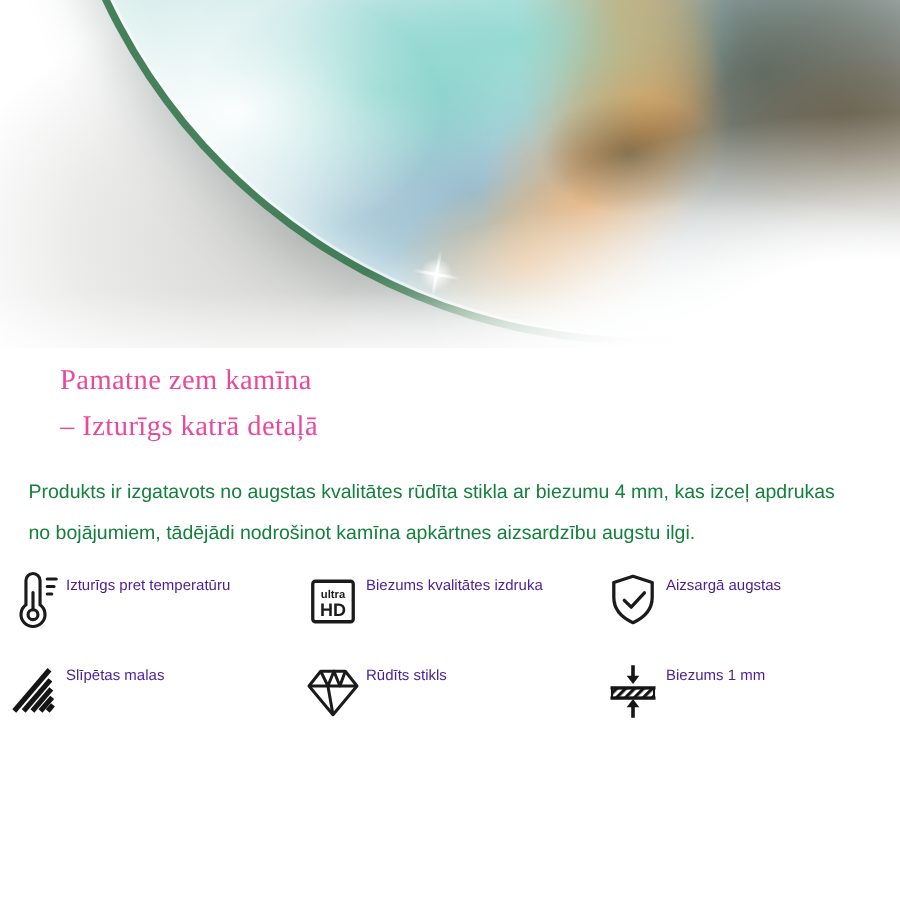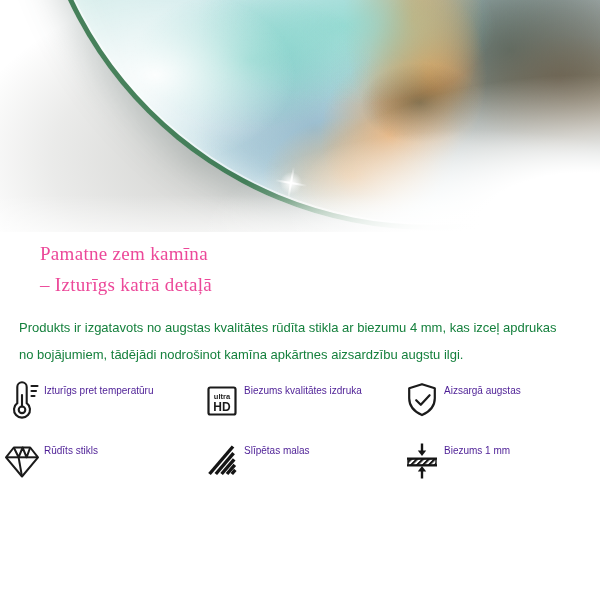--- a/index.html
+++ b/index.html
@@ -133,44 +133,44 @@
             <path d="M16.2 21.2 l4.6 4.6 8.8 -9.6"></path>
           </g>
         </svg>
       </div>
       <div class="label">Aizsargā augstas</div>
     </div>
 
     <div class="feature">
       <div class="icon-box">
         <svg viewBox="0 0 44 44" width="44" height="44" aria-hidden="true">
-          <g fill="none" stroke="#1b1b1b" stroke-width="2" stroke-linejoin="round">
-            <path d="M13.8 8.5 H30.2 L38 18.3 L22 37.5 L6 18.3 Z"></path>
-            <path d="M6 18.3 H38"></path>
-            <path d="M13.8 8.5 L18.6 18.3 L22.6 8.5 L26.6 18.3 L30.2 8.5"></path>
-            <path d="M18.6 18.3 L22 37.5"></path>
-          </g>
-        </svg>
-      </div>
-      <div class="label">Rūdīts stikls</div>
-    </div>
-
-    <div class="feature">
-      <div class="icon-box">
-        <svg viewBox="0 0 44 44" width="44" height="44" aria-hidden="true">
           <g fill="none" stroke="#151515" stroke-width="3.4">
             <path d="M9.5 35 L33 7.5"></path>
             <path d="M15.8 35 L33.6 14.2"></path>
             <path d="M21.6 35 L34.2 20.3"></path>
             <path d="M27 35 L34.8 25.9"></path>
             <path d="M31.8 35 L35.3 30.9"></path>
           </g>
         </svg>
       </div>
       <div class="label">Slīpētas malas</div>
+    </div>
+
+    <div class="feature">
+      <div class="icon-box">
+        <svg viewBox="0 0 44 44" width="44" height="44" aria-hidden="true">
+          <g fill="none" stroke="#1b1b1b" stroke-width="2" stroke-linejoin="round">
+            <path d="M13.8 8.5 H30.2 L38 18.3 L22 37.5 L6 18.3 Z"></path>
+            <path d="M6 18.3 H38"></path>
+            <path d="M13.8 8.5 L18.6 18.3 L22.6 8.5 L26.6 18.3 L30.2 8.5"></path>
+            <path d="M18.6 18.3 L22 37.5"></path>
+          </g>
+        </svg>
+      </div>
+      <div class="label">Rūdīts stikls</div>
     </div>
 
     <div class="feature">
       <div class="icon-box">
         <svg viewBox="0 0 44 44" width="44" height="44" aria-hidden="true">
           <defs>
             <pattern id="hatchp" width="4.2" height="4.2" patternUnits="userSpaceOnUse" patternTransform="rotate(45)">
               <rect x="0" y="0" width="2.1" height="4.2" fill="#151515"></rect>
             </pattern>
           </defs>

